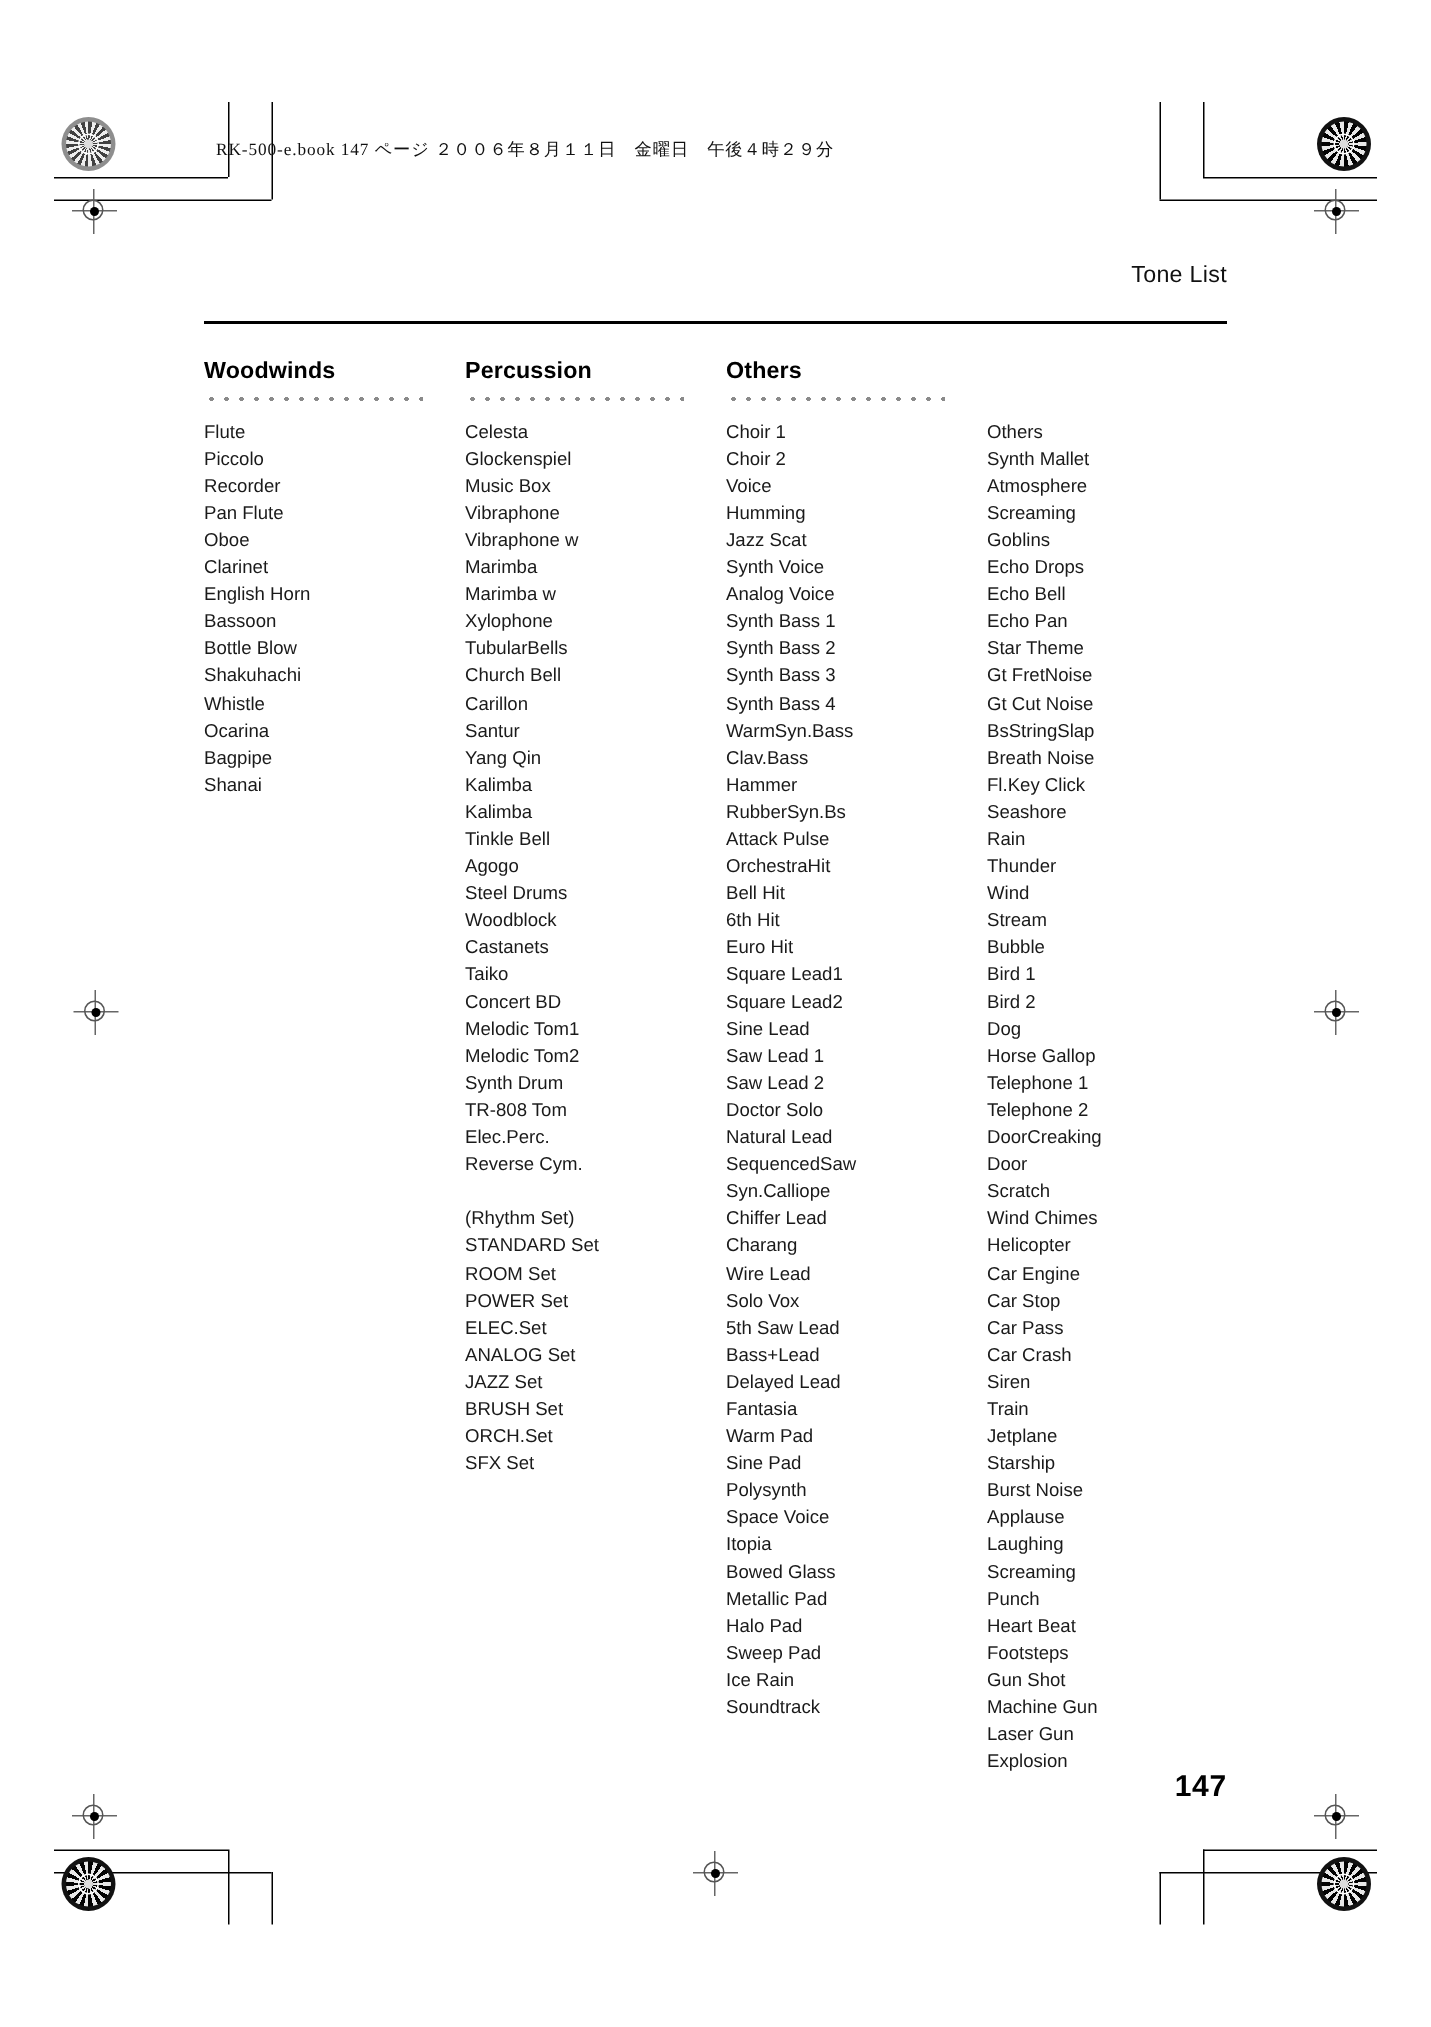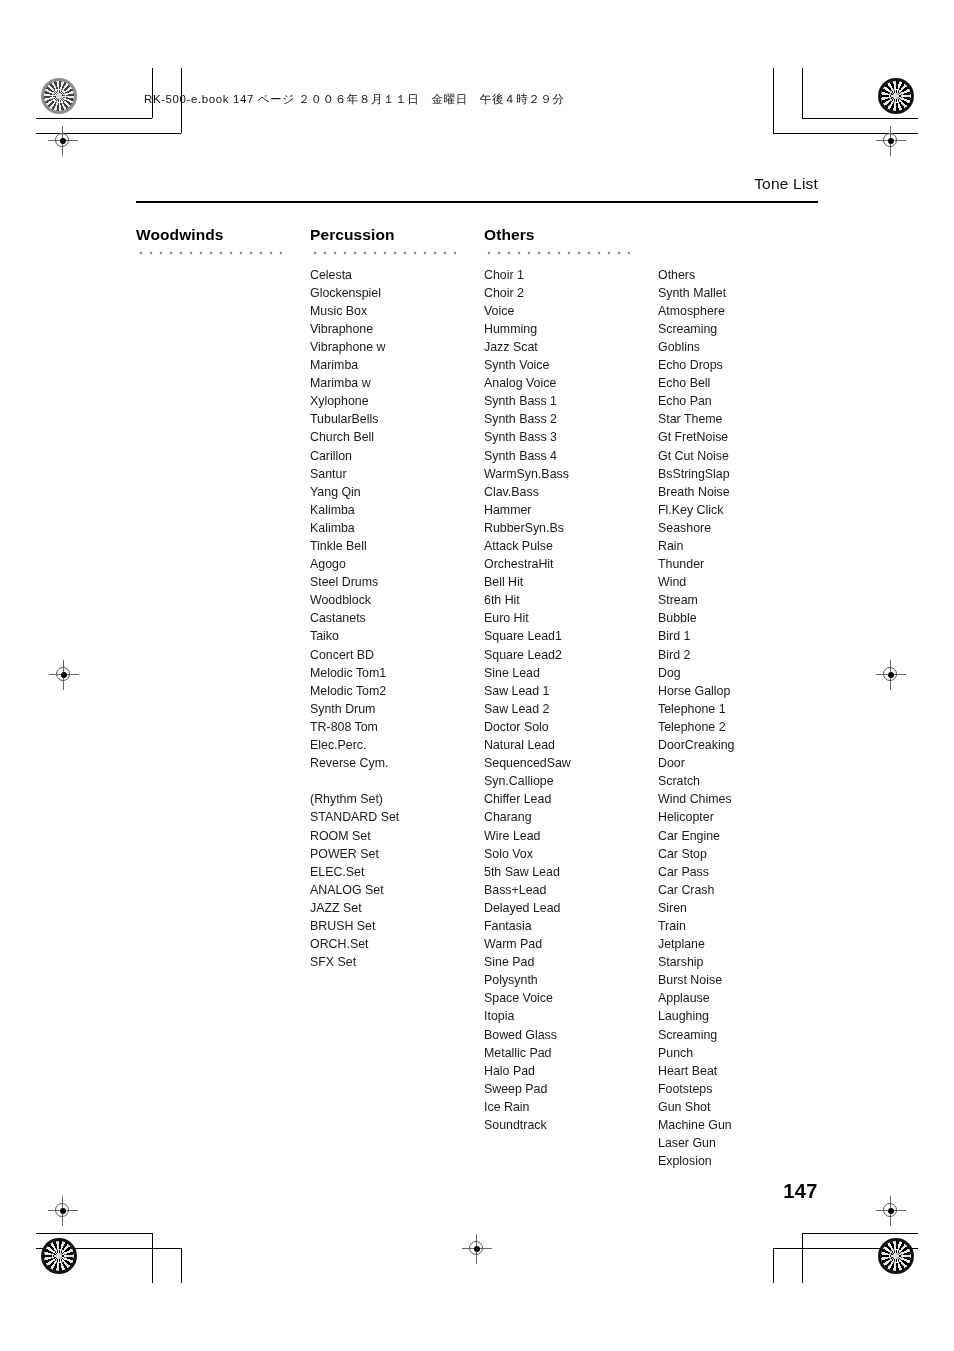--- a/index.html
+++ b/index.html
@@ -81,36 +81,36 @@
 
   
   .print-slug {
     position: absolute;
     left: 112px;
     top: 92px;
     font-size: 11.5px;
     letter-spacing: .6px;
     color: #111;
     white-space: nowrap;
-    font-family: Liberation Sans, sans-serif;
+    font-family: Liberation Serif, serif;
     padding-left: 32px;
   }
 
   
   .page {
     position: absolute;
     left: 136px;
     top: 175px;
     width: 682px;
   }
   .running-head {
     text-align: right;
     font-size: 15.5px;
     color: #111;
-    padding-bottom: 8px;
+    padding-bottom: 21px;
     letter-spacing: .2px;
   }
   .head-rule {
     height: 1.6px;
     background: #000;
     width: 100%;
   }
 
   .columns {
     display: flex;
@@ -261,20 +261,36 @@
 <div class="page">
 
   <div class="running-head">Tone List</div>
   <div class="head-rule"></div>
 
   <div class="columns">
 
     <div class="col">
       <div class="col-title">Woodwinds</div>
       <div class="dot-rule"></div>
+      <ul class="tone-list" id="list-0">
+          <li>Flute</li>
+          <li>Piccolo</li>
+          <li>Recorder</li>
+          <li>Pan Flute</li>
+          <li>Oboe</li>
+          <li>Clarinet</li>
+          <li>English Horn</li>
+          <li>Bassoon</li>
+          <li>Bottle Blow</li>
+          <li>Shakuhachi</li>
+          <li>Whistle</li>
+          <li>Ocarina</li>
+          <li>Bagpipe</li>
+          <li>Shanai</li>
+        </ul>
     </div>
 
     <div class="col">
       <div class="col-title">Percussion</div>
       <div class="dot-rule"></div>
       <ul class="tone-list" id="list-1">
           <li>Celesta</li>
           <li>Glockenspiel</li>
           <li>Music Box</li>
           <li>Vibraphone</li>

